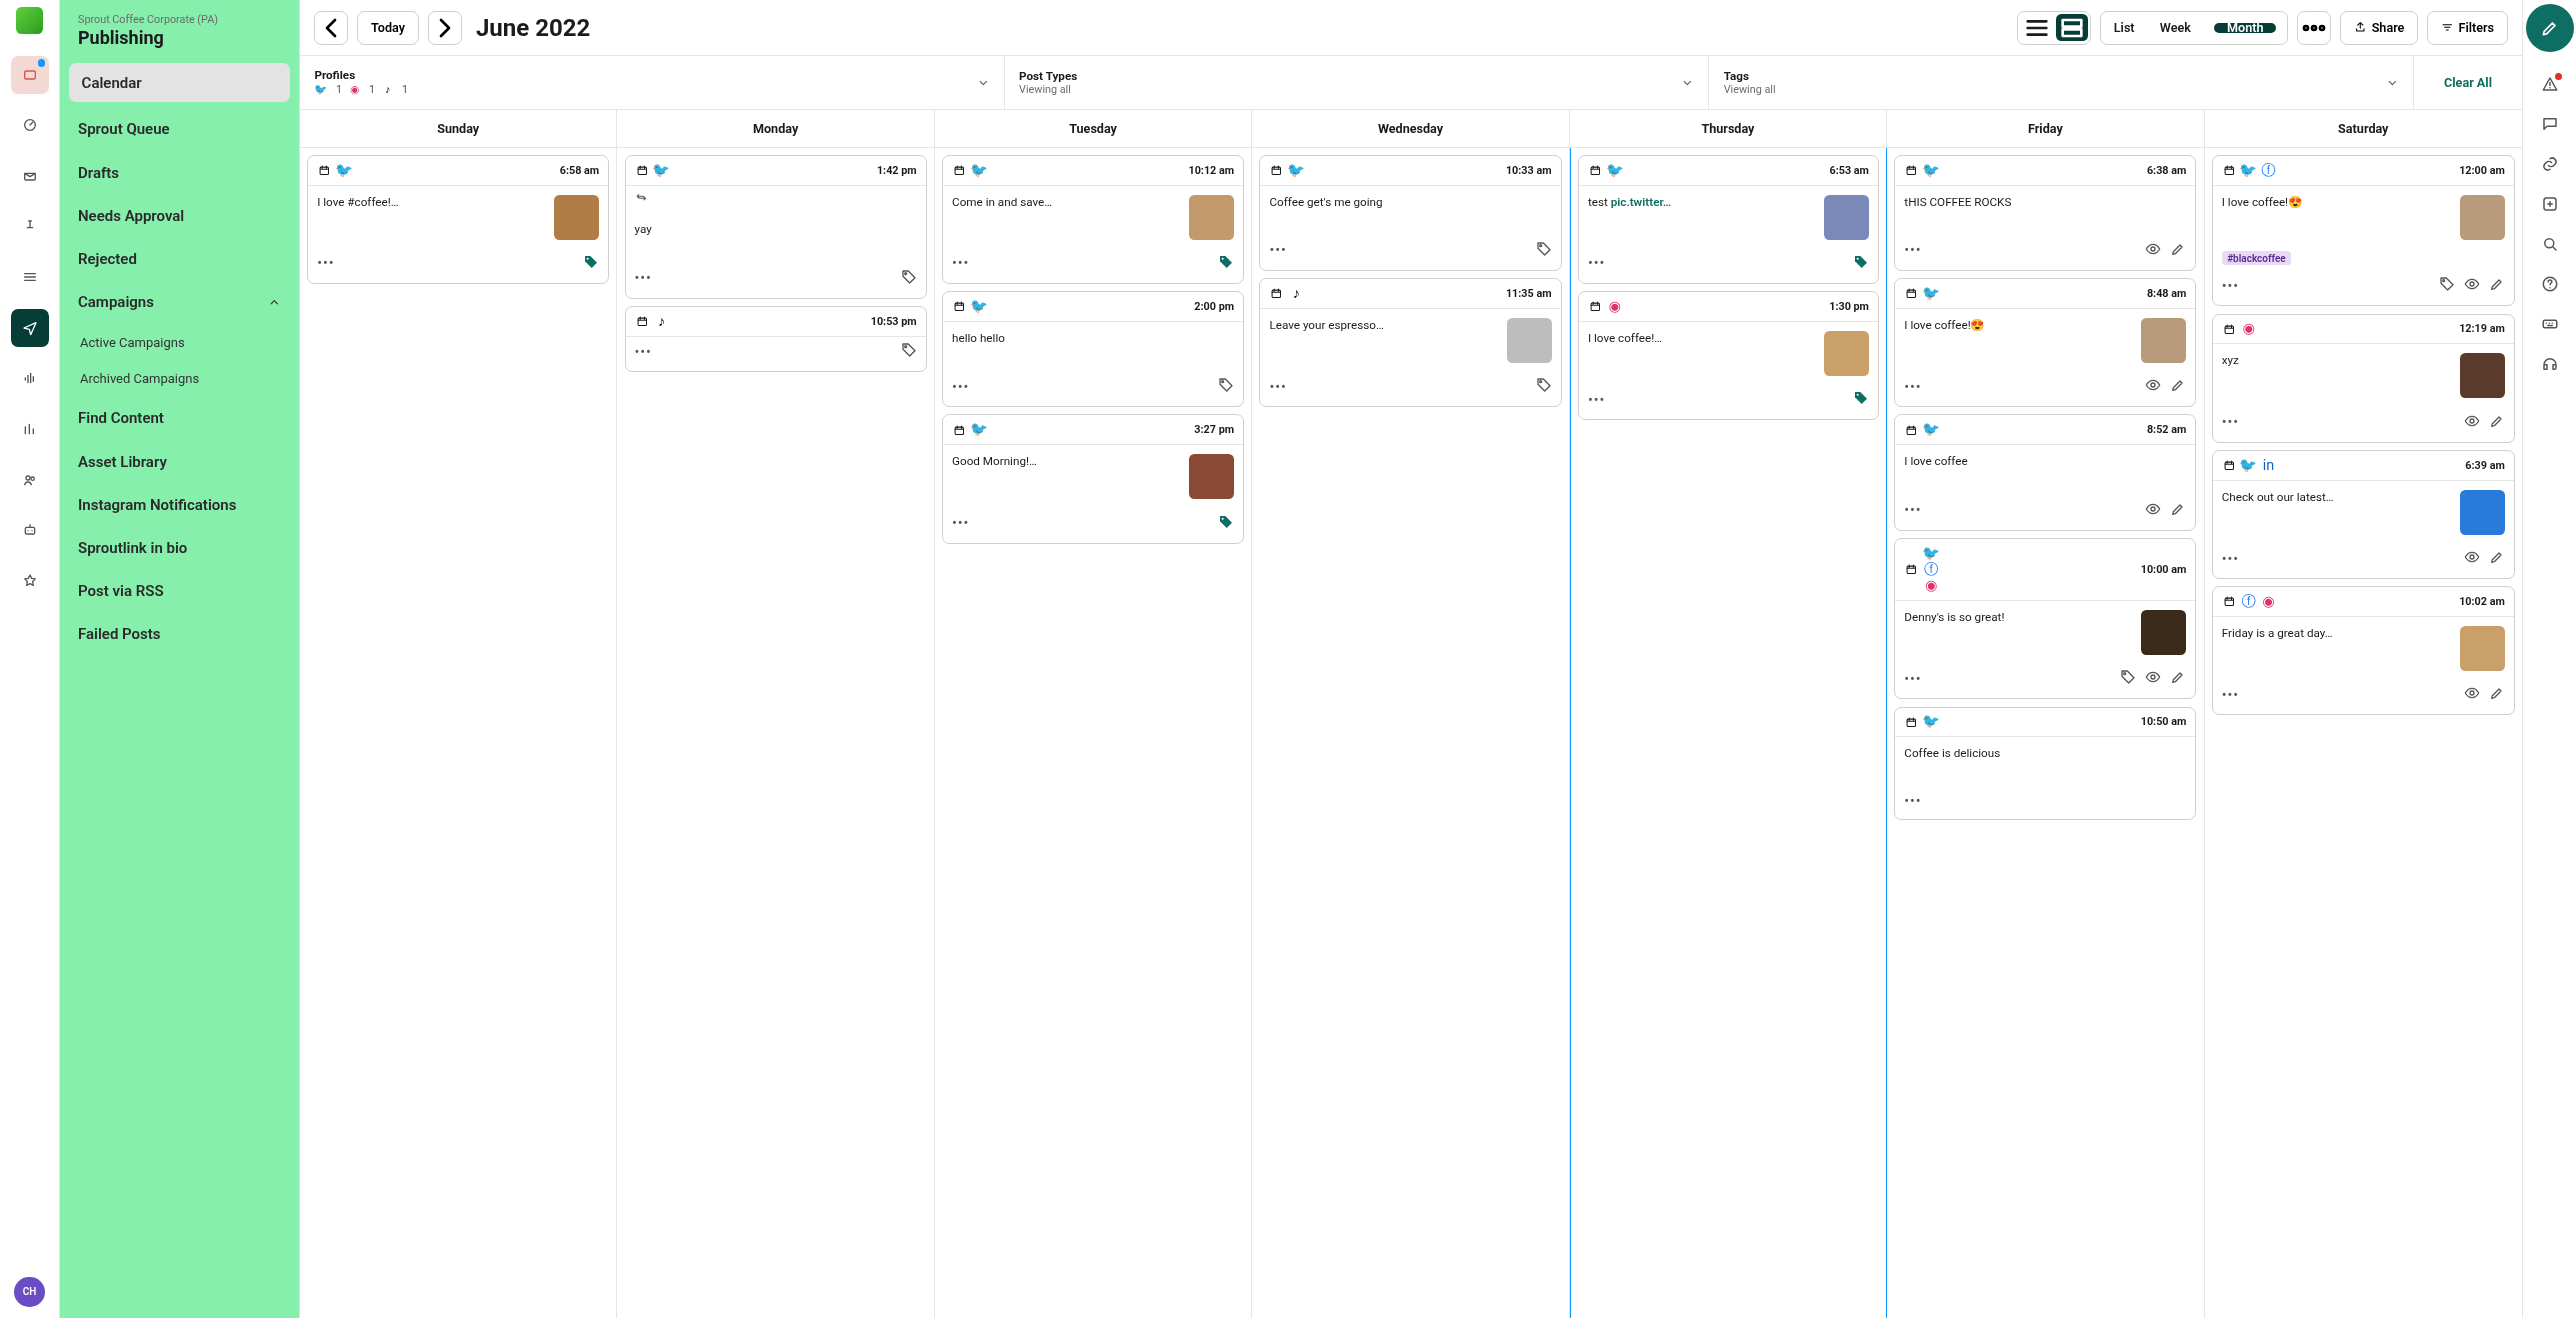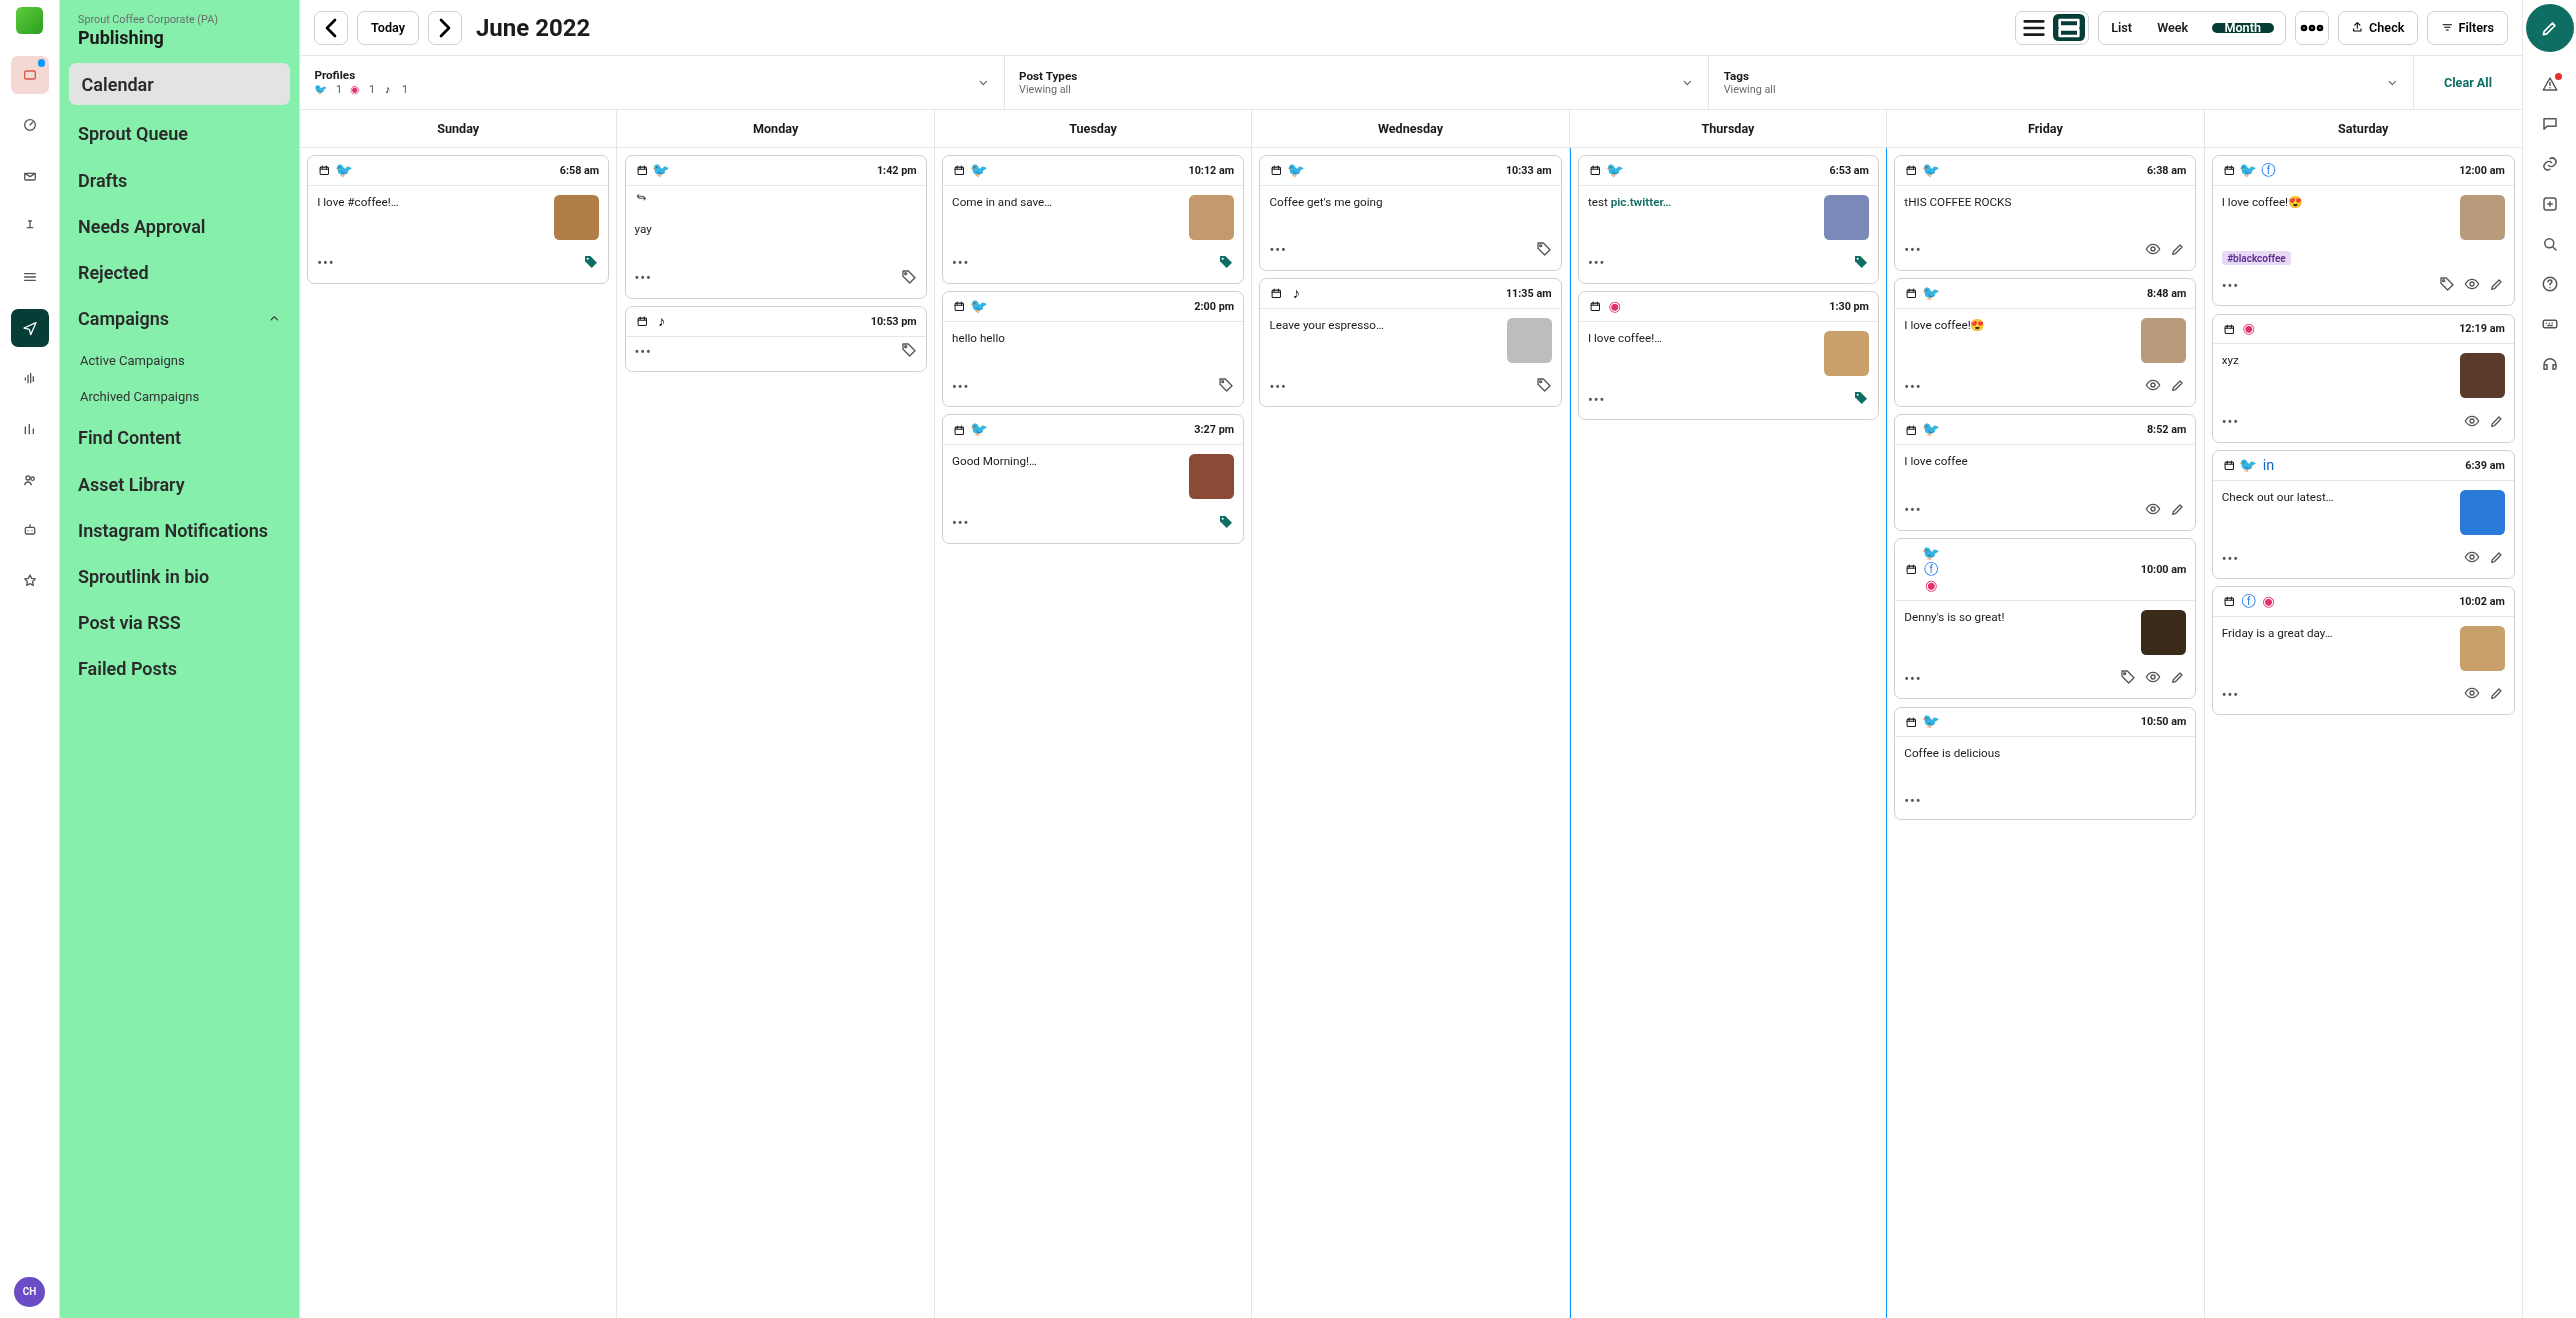--- a/index.html
+++ b/index.html
@@ -12,21 +12,21 @@
 .rail-item.red{background:#f4d8d3;color:#d9534f}
 .rail-item svg{width:16px;height:16px}
 .dot{position:absolute;top:3.6px;right:3.6px;width:7.2px;height:7.2px;border-radius:50%}
 .dot.blue{background:#0d99ff}
 .rail-spacer{flex:1}
 .avatar{width:30.5px;height:30.5px;border-radius:50%;background:#6a4cc4;color:#fff;display:flex;align-items:center;justify-content:center;font-size:10px;font-weight:600;margin-bottom:10.8px}
 .side{width:240px;background:#86efac;border-right:0.9px solid #e0e0e0;display:flex;flex-direction:column;flex-shrink:0;overflow-y:auto}
 .side-head{padding:12.6px 18px 9px}
 .org{font-size:10.8px;color:#6b6b6b;margin-bottom:1.8px}
 .section-title{font-size:18px;font-weight:700}
-.nav-item{padding:12.6px 18px;font-size:18px;font-weight:600;color:#2a2a2a;cursor:pointer;display:flex;align-items:center;justify-content:space-between}
+.nav-item{padding:12.6px 18px;font-size:15px;font-weight:600;color:#2a2a2a;cursor:pointer;display:flex;align-items:center;justify-content:space-between}
 .nav-item.sel{background:#e3e3e3;border-radius:7.2px;margin:5.4px 9px;padding:10.8px 12.6px}
 .nav-sub{padding:10.8px 20px;font-size:13px;font-weight:400;color:#333}
 .main{flex:1;display:flex;flex-direction:column;min-width:0}
 .toolbar{height:56px;display:flex;align-items:center;padding:0 14.4px;gap:9px;border-bottom:0.9px solid #e6e6e6}
 .btn{height:34px;border:0.9px solid #d0d0d0;border-radius:7.2px;background:#fff;display:inline-flex;align-items:center;justify-content:center;padding:0 12.6px;font-size:12.6px;font-weight:600;cursor:pointer;gap:5.4px}
 .btn.icon{padding:0;width:34px}
 .month-label{font-size:24px;font-weight:700;margin-left:5.4px}
 .spacer{flex:1}
 .seg{display:flex;border:0.9px solid #d0d0d0;border-radius:7.2px;overflow:hidden;height:34px}
 .seg-item{padding:0 12.6px;display:flex;align-items:center;font-size:12.6px;font-weight:600;cursor:pointer}
@@ -229,21 +229,21 @@
           <svg viewBox="0 0 24 24">
             <circle cx="6" cy="12" r="1.5"></circle>
             <circle cx="12" cy="12" r="1.5"></circle>
             <circle cx="18" cy="12" r="1.5"></circle>
           </svg>
         </button>
       <button class="btn">
           <svg class="ico" viewBox="0 0 24 24">
             <path d="M12 3v11M7 8l5-5 5 5M5 15v4h14v-4"></path>
           </svg>
-          <span>Check</span>
+          <span>Share</span>
         </button>
       <button class="btn">
           <svg class="ico" viewBox="0 0 24 24">
             <path d="M4 7h16M7 12h10M10 17h4"></path>
           </svg>
           <span>Filters</span>
         </button>
     </div>
 
     <div class="filterbar">

